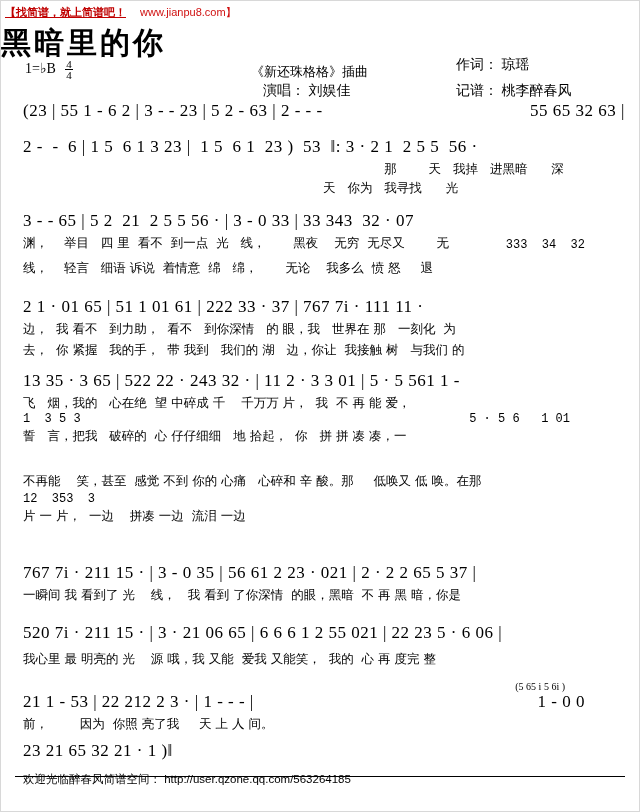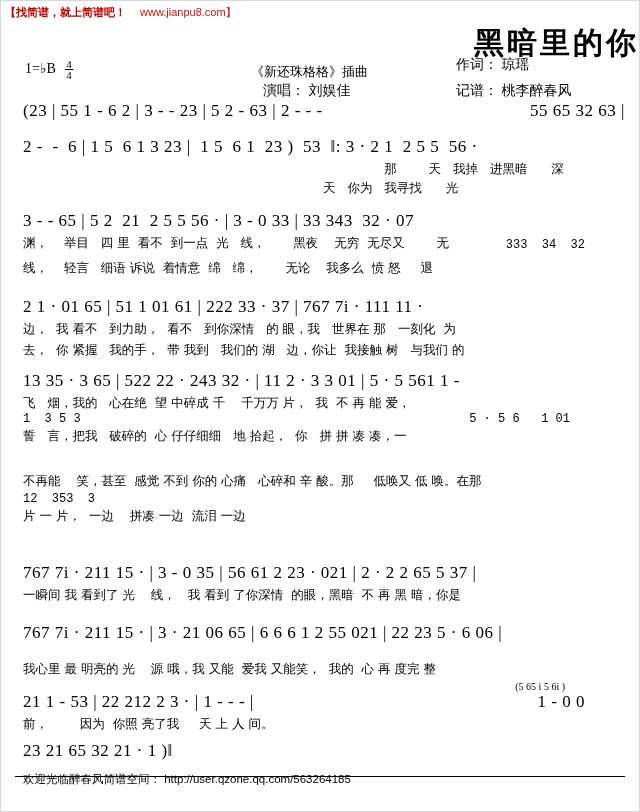--- a/index.html
+++ b/index.html
@@ -15,32 +15,31 @@
     border:1px solid #d8d8d8;
     box-sizing:border-box;
   }
   
   .banner{
     position:absolute;left:4px;top:4px;
     display:flex;align-items:center;
     font-size:11px;
     font-family:"Liberation Sans",sans-serif;
   }
-  .banner .b1{color:#c00000;font-weight:bold;}
+  .banner .b1{color:#c00000;font-weight:bold;text-decoration:underline;}
   .banner .b3{color:#d01010;margin-left:14px;font-family:"Liberation Sans",sans-serif;}
 
   
   .title{
     position:absolute;left:0;right:0;top:22px;
-    text-align:right;
+    text-align:left;
     font-size:30px;font-weight:bold;
     letter-spacing:3px;
     color:#000;
     font-family:Liberation Mono, monospace;
-    padding-left:8px;
   }
   .keyline{
     position:absolute;left:24px;top:58px;
     font-size:14px;
     font-family:"Liberation Serif",serif;
   }
   .keyline .frac{
     display:inline-block;vertical-align:middle;
     text-align:center;line-height:0.95;
     font-size:11px;margin-left:6px;
@@ -176,22 +175,22 @@
       <div class="small" style="margin-top:2px;">12  353  3</div>
       <div class="lyrics" style="margin-top:2px;">片 一 片，  一边    拼凑 一边  流泪 一边</div>
     </div>
 
     <div class="line" style="top:462px;">
       <div class="notes">767 7i · 211 15 · | 3 - 0 35 | 56 61 2 23 · 021 | 2 · 2 2 65 5 37 |</div>
       <div class="lyrics" style="margin-top:4px;">一瞬间 我 看到了 光    线，   我 看到 了你深情  的眼，黑暗  不 再 黑 暗，你是</div>
     </div>
 
     <div class="line" style="top:522px;">
-      <div class="notes">767 7i · 211 15 · | 3 · 21 06 65 | 6 6 6 1 2 55 021 | 22 23 5 · 6 06 |</div>
-      <div class="lyrics" style="margin-top:18px;">我心里 最 明亮的 光    源 哦，我 又能  爱我 又能笑，  我的  心 再 度完 整</div>
+      <div class="notes">520 7i · 211 15 · | 3 · 21 06 65 | 6 6 6 1 2 55 021 | 22 23 5 · 6 06 |</div>
+      <div class="lyrics" style="margin-top:8px;">我心里 最 明亮的 光    源 哦，我 又能  爱我 又能笑，  我的  心 再 度完 整</div>
     </div>
 
     <div class="line" style="top:580px;">
       <div class="tiny" style="text-align:right;padding-right:60px;">(5 65 i 5 6i )</div>
       <div class="notes">21 1 - 53 | 22 212 2 3 · | 1 - - - |</div>
       <div class="notes" style="text-align:right;margin-top:-20px;padding-right:40px;">1 - 0 0</div>
       <div class="lyrics" style="margin-top:4px;">前，        因为  你照 亮了我     天 上 人 间。</div>
     </div>
 
     <div class="line" style="top:640px;">

